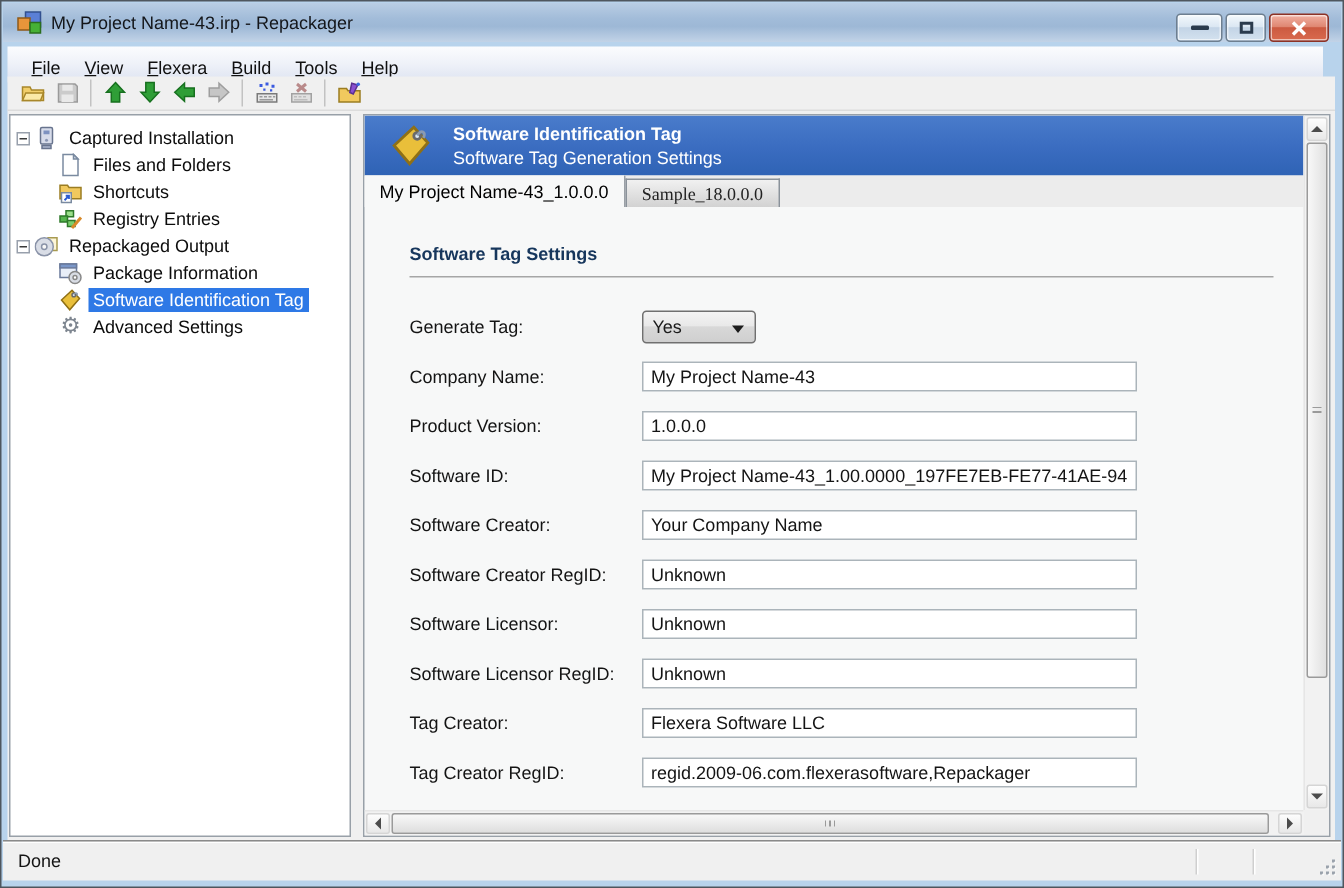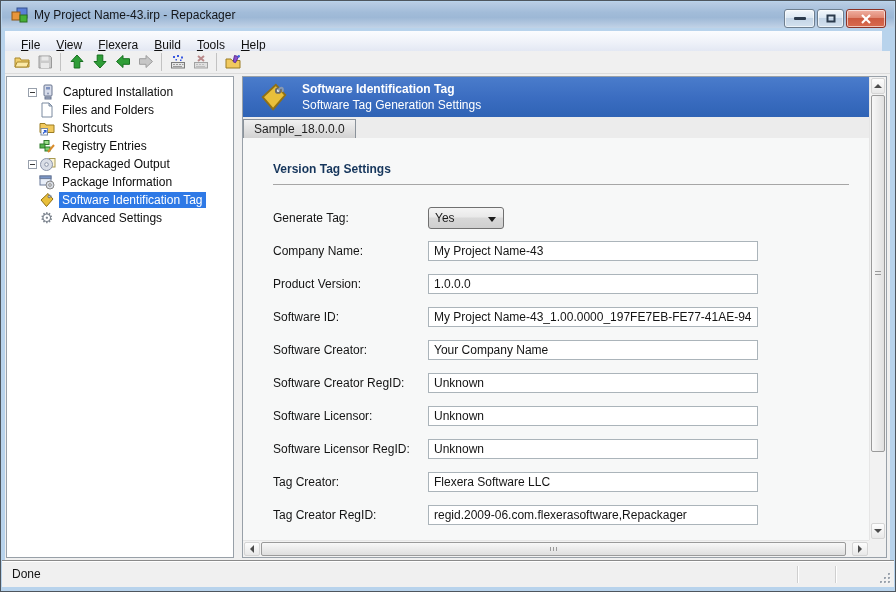--- a/index.html
+++ b/index.html
@@ -36,21 +36,21 @@
   .tb-btn { width:23px; height:22px; display:flex; align-items:center; justify-content:center; flex:none; }
   .tb-sep { width:1px; height:18px; background:#c2c2c2; margin:0 4px; flex:none; }
   .ic { width:16px; height:16px; display:block; }
 
   
   .main { position:absolute; top:73px; left:4px; right:5px; bottom:31px; background:#f0f0f0; }
 
   
   .tree-panel { position:absolute; left:1px; top:2px; width:228px; bottom:2px;
     background:#fff; border:1px solid #98a0a8; padding-top:6px; overflow:hidden; }
-  .tree-row { display:flex; align-items:center; height:18px; padding-left:21px; white-space:nowrap; }
+  .tree-row { display:flex; align-items:center; height:18px; padding-left:4px; white-space:nowrap; }
   .tree-row.child { padding-left:32px; }
   .expand-box { width:9px; height:9px; border:1px solid #98a0ac; background:#fff; position:relative; flex:none; margin-right:3px; }
   .expand-box::after { content:''; position:absolute; left:1px; right:1px; top:3px; height:1px; background:#3a3a3a; }
   .tree-ic { width:16px; height:16px; flex:none; margin-right:4px; display:flex; align-items:center; justify-content:center; }
   .tree-label { padding:1px 3px; color:#0c0c0c; }
   .tree-label.selected { background:#2e79e6; color:#fff; }
   .gear-glyph { font-size:15px; line-height:16px; color:#7e8690; }
 
   
   .content-panel { position:absolute; left:237px; right:3px; top:2px; bottom:2px;
@@ -60,21 +60,21 @@
     background:linear-gradient(180deg,#4a7ccb 0%,#3a6cc0 55%,#2f63b5 100%);
     display:flex; align-items:center; }
   .c-header-icon { margin-left:16px; flex:none; }
   .c-header-text { margin-left:13px; color:#fff; }
   .c-header-title { font-weight:bold; margin-bottom:2px; }
 
   .tabstrip { position:absolute; left:0; top:40px; right:17px; height:21px; background:#ececec; display:flex; align-items:flex-end; }
   .tab { padding:0 10px; display:flex; align-items:center; white-space:nowrap; }
   .tab.active { height:21px; background:#f7f8f8; border-right:1px solid #9aa0a6; color:#000; }
   .tab.inactive { height:19px; background:linear-gradient(180deg,#f1f1f1,#d2d2d2);
-    border:1px solid #8a929a; border-bottom:none; color:#222; }
+    border:1px solid #8a929a; border-bottom:none; color:#222;font-family:Liberation Serif, serif; }
 
   .c-body { position:absolute; left:0; top:61px; right:17px; bottom:17px; padding:24px 0 0 30px; overflow:hidden; }
   .section-title { font-weight:bold; color:#16365c; margin-bottom:8px; }
   .rule { height:1px; background:#a6a6a6; width:576px; margin-bottom:22px; }
 
   .frow { display:flex; align-items:center; height:20px; margin-bottom:13px; }
   .frow.dd { height:22px; margin-bottom:12px; }
   .flabel { width:155px; flex:none; color:#141414; }
   .tb-input { width:330px; height:20px; border:1px solid #abb4ba; background:#fff; padding:1px 5px;
     font-family:"Liberation Sans","DejaVu Sans",sans-serif; font-size:12px; color:#141414; white-space:nowrap; overflow:hidden; }
@@ -336,27 +336,30 @@
           <circle cx="10.2" cy="5.1" r="1.2" fill="#dce8f4" stroke="#6a6a6a"></circle>
           <path d="M10.2 4.9 C11.8 2.6 13.4 3.6 12.4 5.8" fill="none" stroke="#8a9ab0"></path>
         </svg>
         <div class="c-header-text">
           <div class="c-header-title">Software Identification Tag</div>
           <div class="c-header-subtitle">Software Tag Generation Settings</div>
         </div>
       </div>
 
       <div class="tabstrip">
+        <div class="tab active">
+          <span>My Project Name-43_1.0.0.0</span>
+        </div>
         <div class="tab inactive">
           <span>Sample_18.0.0.0</span>
         </div>
       </div>
 
       <div class="c-body">
-        <div class="section-title">Version Tag Settings</div>
+        <div class="section-title">Software Tag Settings</div>
         <div class="rule"></div>
 
         <div class="frow dd">
           <span class="flabel">Generate Tag:</span>
           <div class="dropdown">
             <span>Yes</span>
             <span class="dd-arrow"></span>
           </div>
         </div>
 

